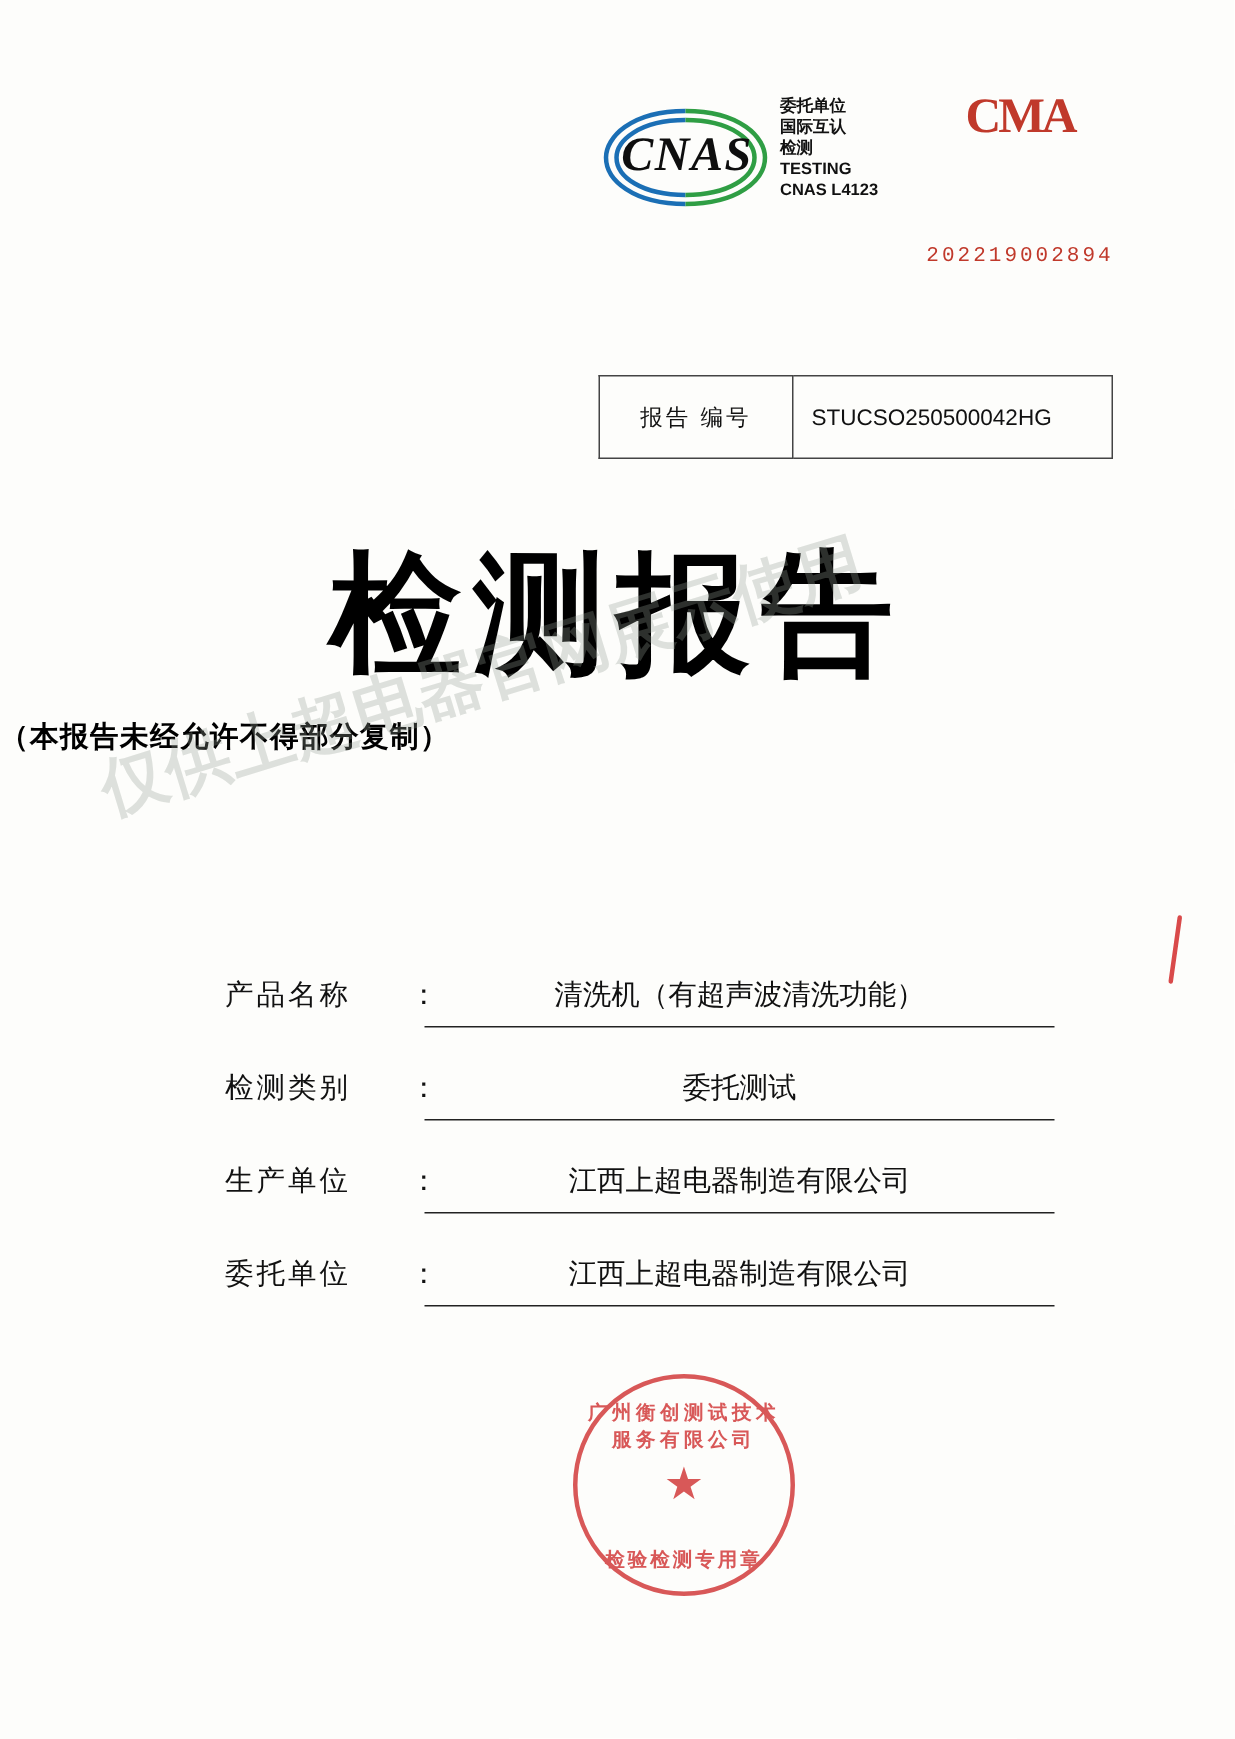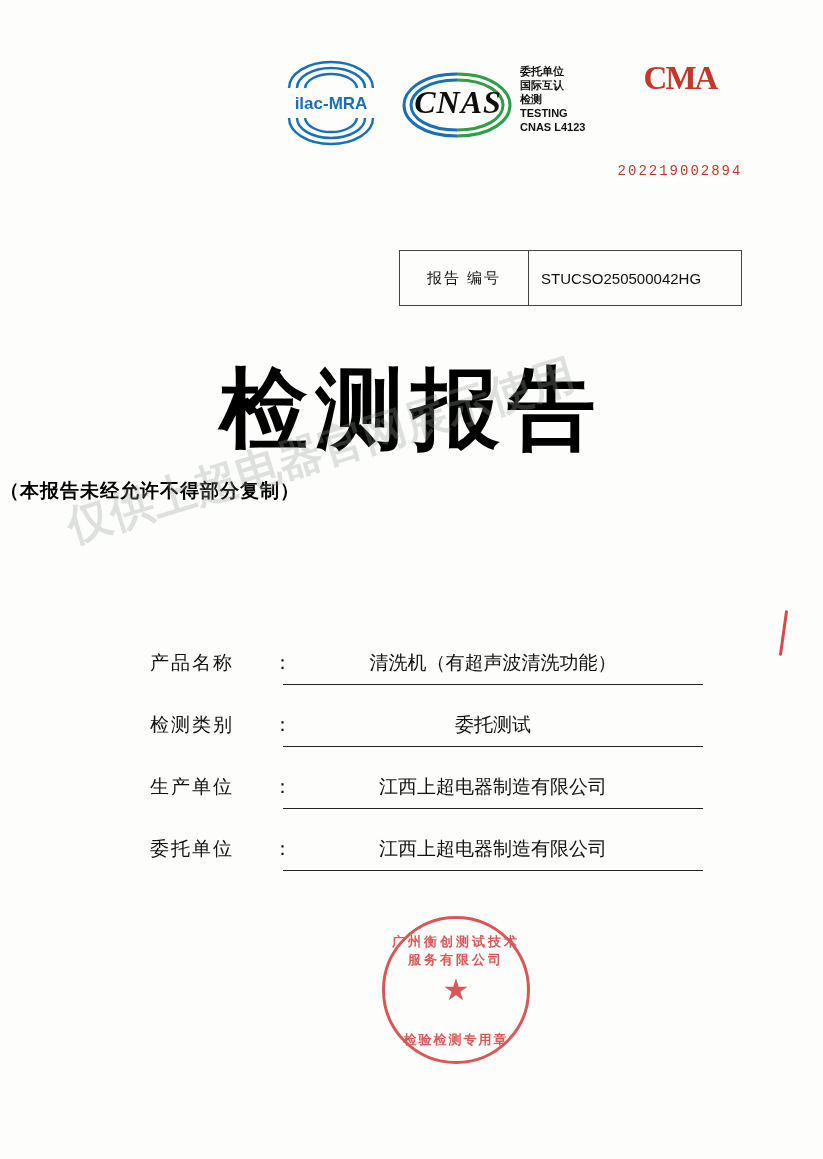--- a/index.html
+++ b/index.html
@@ -369,39 +369,20 @@
   }
 </style>
 </head>
 <body>
 
 <div id="page">
 
   <div class="logo-row">
 
 
-    <div class="logo-ilac">
-      <svg class="arcs" viewBox="0 0 106 86">
-        <g fill="none" stroke="#1b6fb5" stroke-width="2.4">
-          <path d="M53 8 a34 20 0 0 1 34 20"></path>
-          <path d="M53 2 a42 26 0 0 1 42 26"></path>
-          <path d="M53 14 a26 15 0 0 1 26 14"></path>
-          <path d="M53 78 a34 20 0 0 0 34 -20"></path>
-          <path d="M53 84 a42 26 0 0 0 42 -26"></path>
-          <path d="M53 72 a26 15 0 0 0 26 -14"></path>
-          <path d="M53 8 a34 20 0 0 0 -34 20"></path>
-          <path d="M53 2 a42 26 0 0 0 -42 26"></path>
-          <path d="M53 14 a26 15 0 0 0 -26 14"></path>
-          <path d="M53 78 a34 20 0 0 1 -34 -20"></path>
-          <path d="M53 84 a42 26 0 0 1 -42 -26"></path>
-          <path d="M53 72 a26 15 0 0 1 -26 -14"></path>
-        </g>
-      </svg>
-      <div class="ilac-label">ilac-MRA</div>
-    </div>
 
     <div class="logo-cnas">
       <svg class="cnas-mark" viewBox="0 0 118 70">
         <g fill="none" stroke="#1b6fb5" stroke-width="3">
           <path d="M59 4 C22 4 6 22 6 35 C6 50 24 66 59 66"></path>
           <path d="M59 10 C28 10 13 24 13 35 C13 48 30 60 59 60"></path>
         </g>
         <g fill="none" stroke="#2f9e44" stroke-width="3">
           <path d="M59 4 C96 4 112 22 112 35 C112 50 94 66 59 66"></path>
           <path d="M59 10 C90 10 105 24 105 35 C105 48 88 60 59 60"></path>

